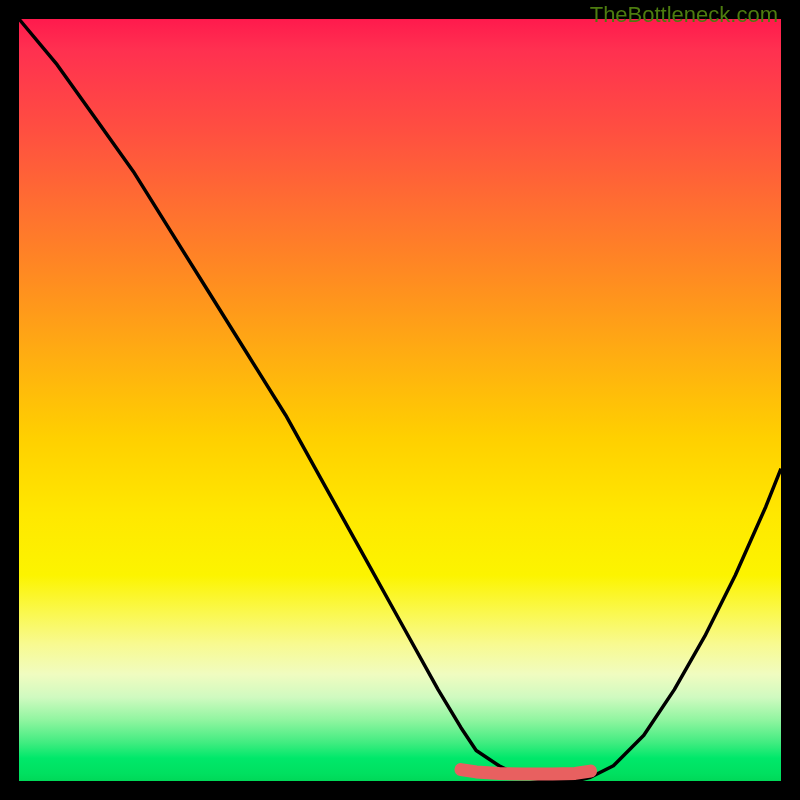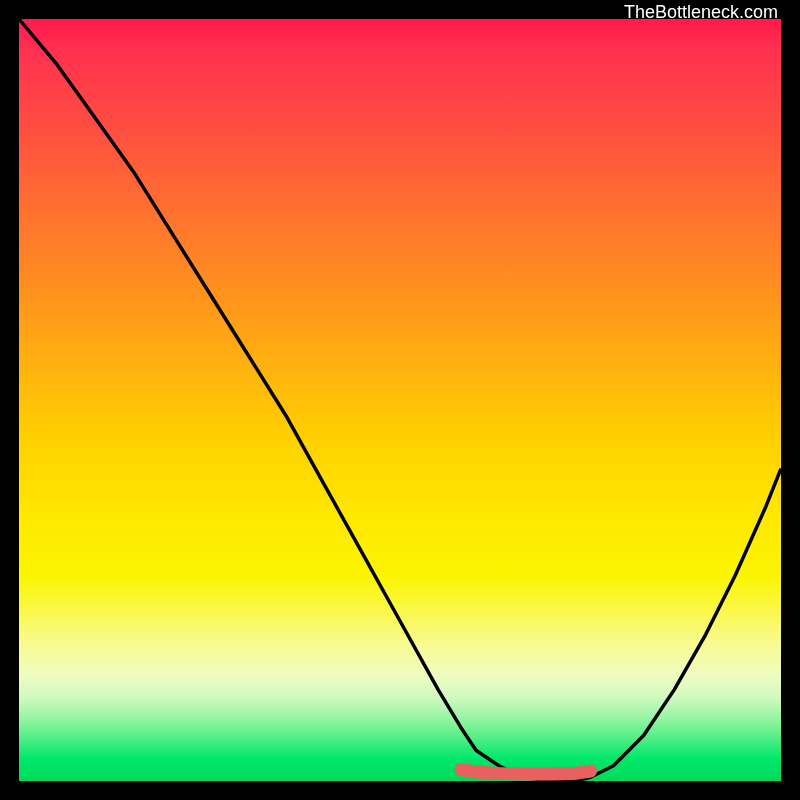--- a/index.html
+++ b/index.html
@@ -35,22 +35,22 @@
       #40ec80 95%,
       #00e86a 97%,
       #00e060 99%,
       #00d858 100%
     );
   }
   .watermark {
     position: absolute;
     top: 2px;
     right: 22px;
-    color: #ffffff;
-    font-size: 18px;
+    color: #4d7c0f;
+    font-size: 22px;
     font-weight: normal;
     z-index: 3;
   }
   svg {
     position: absolute;
     left: 0;
     top: 0;
     z-index: 2;
   }
 </style>

